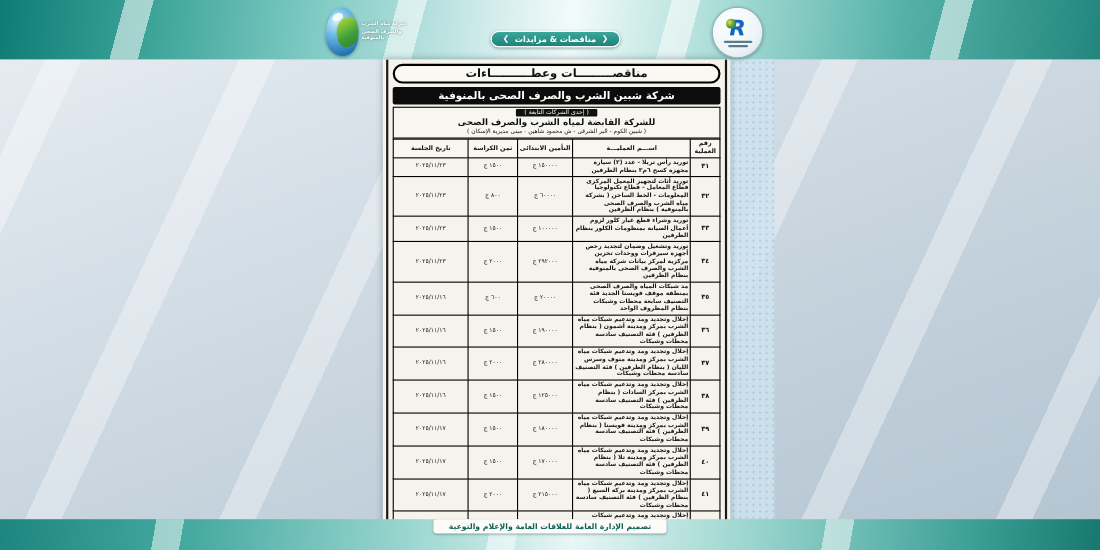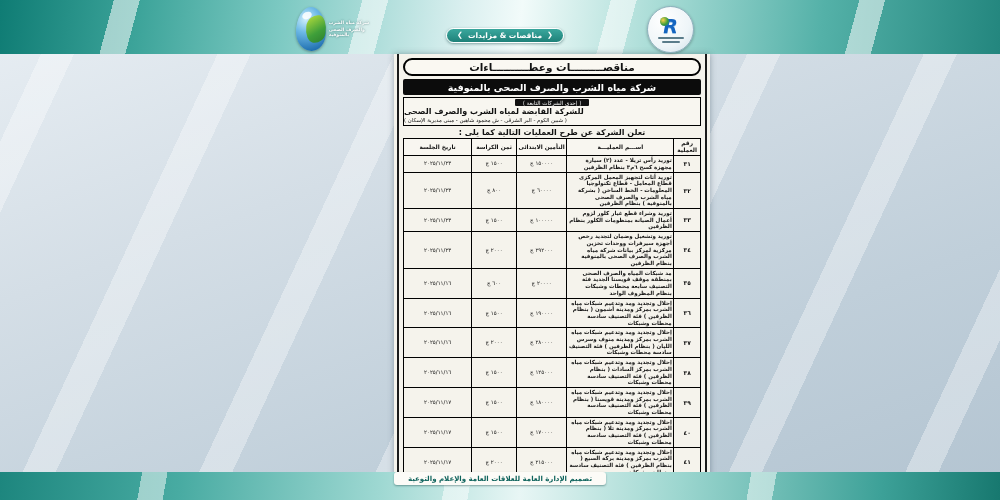--- a/index.html
+++ b/index.html
@@ -44,28 +44,28 @@
     display:flex;flex-direction:column;align-items:center;justify-content:center;z-index:5;}
   .r-logo .r{font-size:19px;font-weight:bold;font-style:italic;color:#1565c0;line-height:1;
     text-shadow:0 1px 0 #9fc6e8;}
   .r-logo .globe{position:absolute;left:12px;top:10px;width:9px;height:9px;border-radius:50%;
     background:radial-gradient(circle at 35% 35%,#ffd24d,#3f9f3a 55%,#1f6fb0);}
   .r-logo .tiny-line{width:26px;height:2px;background:#5a7c8a;margin-top:1.5px;border-radius:1px;}
   .r-logo .tiny-line.short{width:18px;}
   
   .paper{position:absolute;left:348px;top:54px;width:316px;height:424px;
     background:#f5f3ec;box-shadow:0 0 6px rgba(60,80,90,.45);
-    padding:3px 7px;box-sizing:border-box;overflow:hidden;direction:rtl;color:#121212;margin-left:46px;}
+    padding:3px 7px;box-sizing:border-box;overflow:hidden;direction:rtl;color:#121212;}
   .col-rule{position:absolute;top:0;bottom:0;width:2px;background:#1a1a1a;}
   .col-rule.left{left:3px;} .col-rule.right{right:3px;}
   .sec-head{border:2px solid #000;border-radius:12px;text-align:center;font-weight:bold;
     font-size:10.5px;padding:1px 6px;margin:1px 2px 3px;background:#faf8f2;}
   .title-strip{background:#0c0c0c;color:#fff;text-align:center;font-weight:bold;font-size:9.5px;
     padding:2.5px 0;border-radius:2px;margin:0 2px;}
-  .sub-box{border:1.5px solid #000;margin:2px 2px 0;text-align:left;padding-bottom:1px;background:#f8f6f0;}
+  .sub-box{border:1.5px solid #000;margin:2px 2px 0;text-align:center;padding-bottom:1px;background:#f8f6f0;}
   .sub1{display:block;width:fit-content;margin:1px auto;background:#111;color:#f2f2f2;
     font-size:5.6px;padding:.5px 8px;border-radius:1px;}
   .sub2{font-weight:bold;font-size:8px;line-height:1.25;}
   .sub3{font-size:5.4px;line-height:1.3;}
   .announce{font-weight:bold;font-size:8px;text-align:center;padding:1.5px 0;margin:0 2px;}
   table.tenders{width:calc(100% - 4px);margin:0 2px;border-collapse:collapse;table-layout:fixed;
     font-size:5.5px;line-height:1.22;}
   .tenders th,.tenders td{border:0.9px solid #000;padding:1px 1.5px;vertical-align:middle;}
   .tenders th{font-size:5.8px;font-weight:bold;text-align:center;padding:1px 0;background:#f8f6f0;}
   .tenders td{text-align:center;white-space:nowrap;}
@@ -117,29 +117,28 @@
   </div>
 
   <div class="dots"></div>
 
   <div class="paper">
     <div class="col-rule left"></div>
     <div class="col-rule right"></div>
 
     <div class="sec-head">مناقصـــــــــات وعطــــــــــاءات</div>
 
-    <div class="title-strip">شركة مياه الشرب والصرف الصحى بالمنوفية</div>
+    <div class="title-strip">شركة شبين الشرب والصرف الصحى بالمنوفية</div>
 
     <div class="sub-box">
       <span class="sub1">( إحدى الشركات التابعة )</span>
       <div class="sub2">للشركة القابضة لمياه الشرب والصرف الصحى</div>
       <div class="sub3">( شبين الكوم - البر الشرقى - ش محمود شاهين - مبنى مديرية الإسكان )</div>
     </div>
 
-    <div class="announce">تعلن الشركة عن طرح العمليات التالية كما يلى :</div>
 
     <table class="tenders">
       <colgroup>
         <col style="width:9%">
           <col style="width:36%">
           <col style="width:17%">
           <col style="width:15%">
           <col style="width:23%">
       </colgroup>
       <thead>

